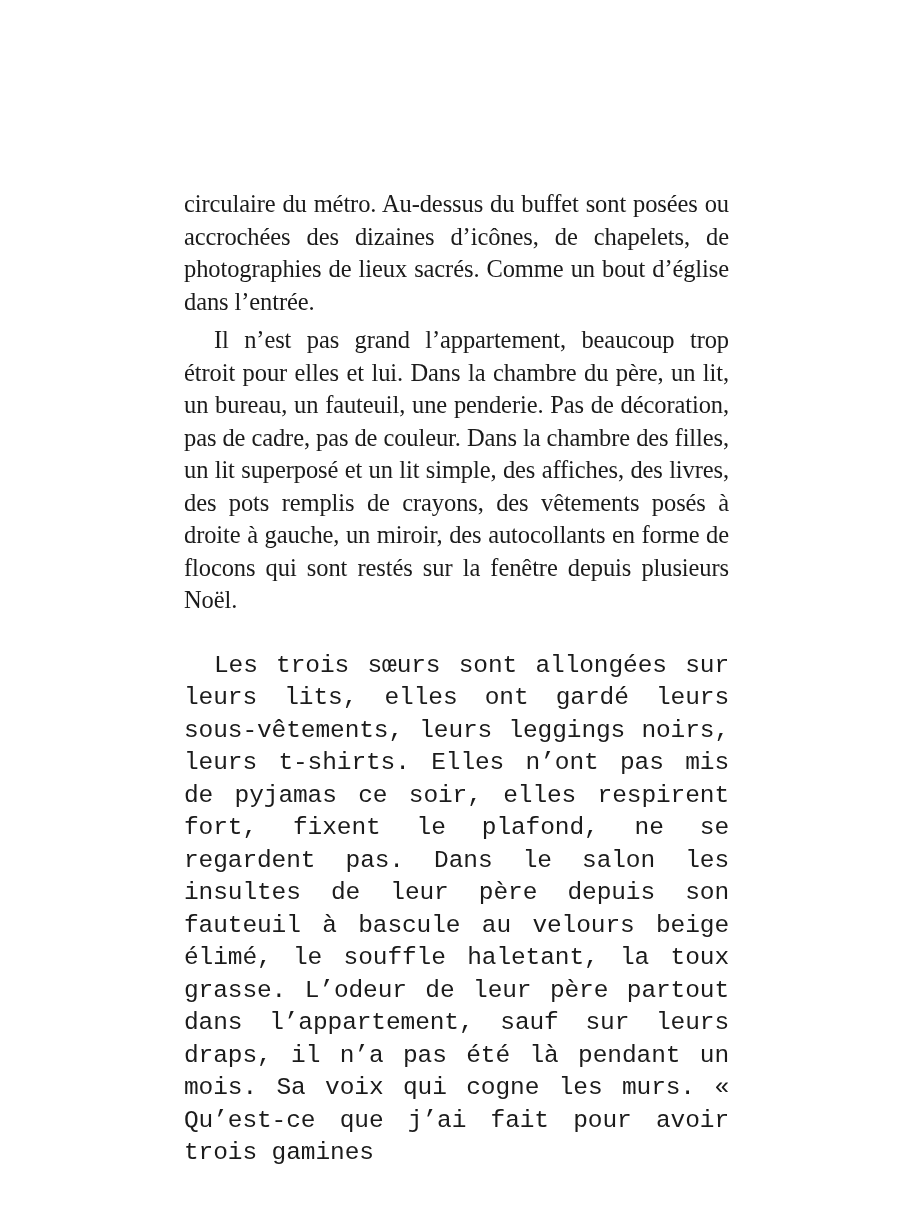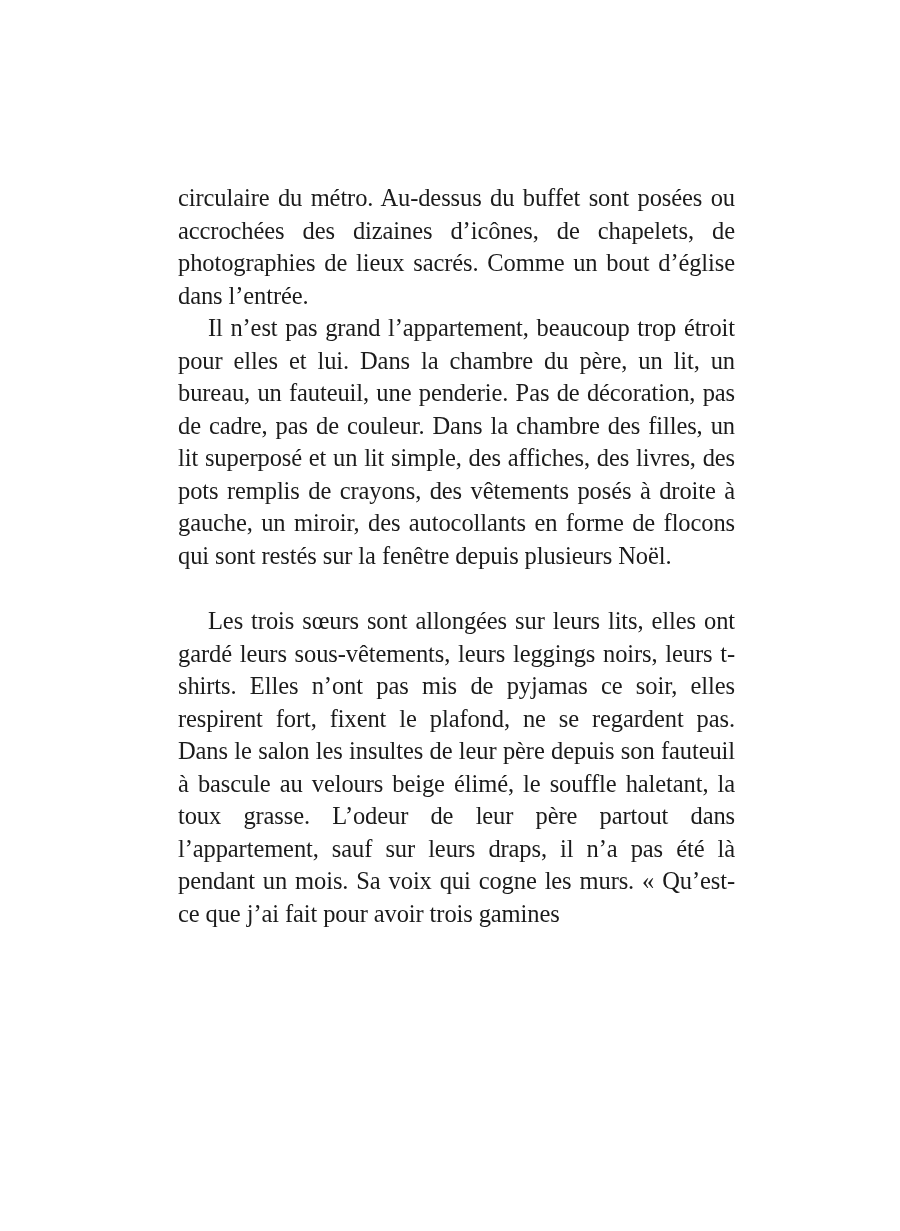--- a/index.html
+++ b/index.html
@@ -27,28 +27,29 @@
     left: 178px;
     top: 182px;
     width: 557px;
     color: #1b1b1b;
     font-size: 24.5px;
     line-height: 32.5px;
     text-align: justify;
     letter-spacing: -0.1px;
   }
   .para {
-    margin: 0;
+    margin: 6px;
     padding: 0;
   }
   .para.indent {
     text-indent: 30px;
   }
   .para.gap-before {
     margin-top: 33px;
+    font-family: Liberation Mono, monospace;
   }
   .page-number {
     position: absolute;
     left: 178px;
     top: 1021px;
     width: 557px;
     text-align: right;
     color: #222222;
     font-size: 21px;
     font-style: italic;

